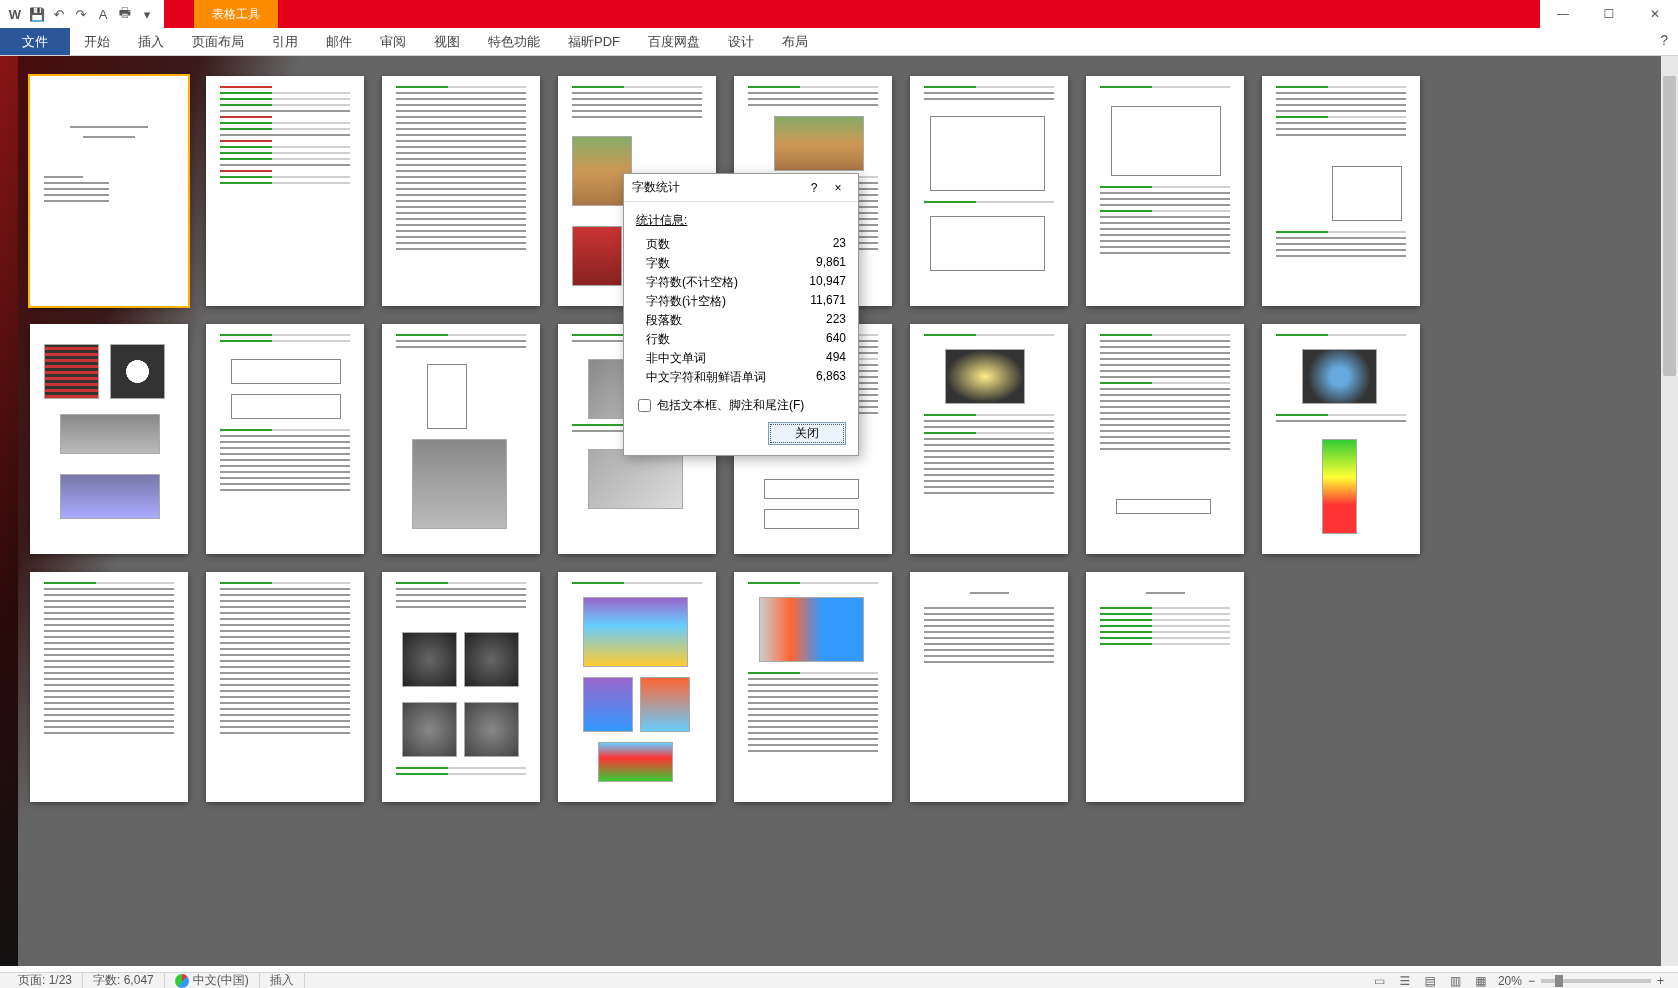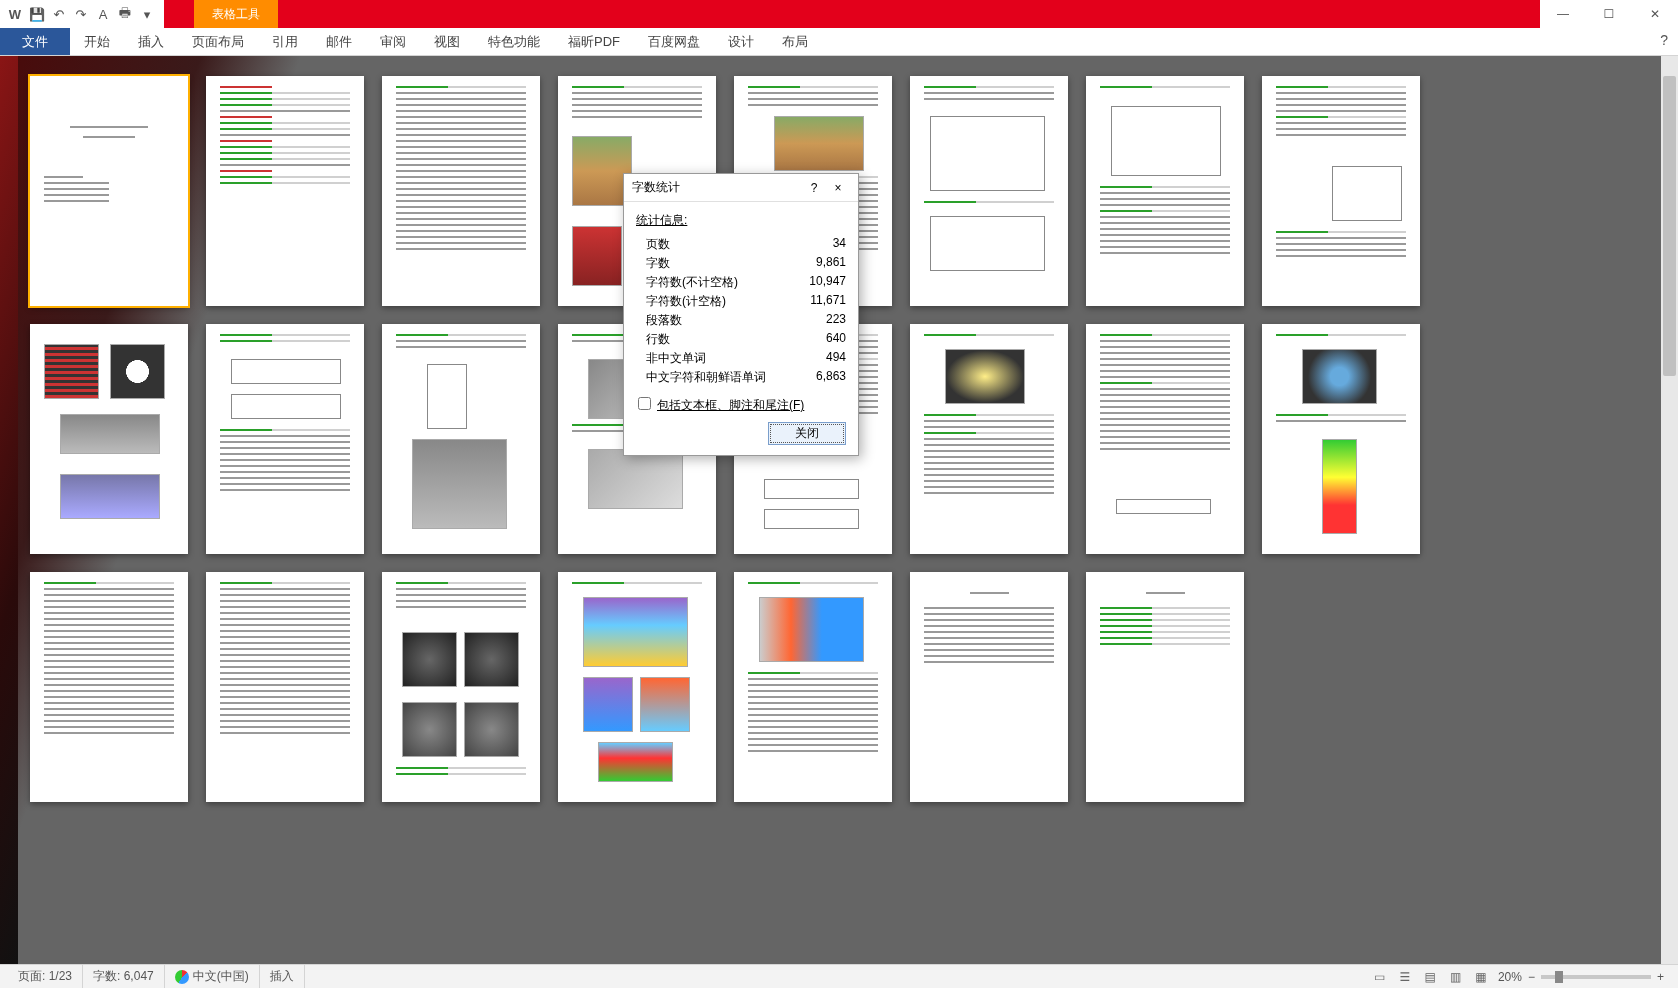--- a/index.html
+++ b/index.html
@@ -43,27 +43,27 @@
 
 
 .dialog { position: absolute; left: 623px; top: 173px; width: 236px; background: #fff; border: 1px solid #999; box-shadow: 3px 3px 12px rgba(0,0,0,.3); font-size: 12px; }
 .dialog .dlg-title { height: 28px; display: flex; align-items: center; padding: 0 8px; font-size: 12px; border-bottom: 1px solid #e0e0e0; }
 .dialog .dlg-title .t { flex: 1; }
 .dialog .dlg-title .q, .dialog .dlg-title .x { width: 24px; text-align: center; cursor: pointer; }
 .dialog .dlg-body { padding: 6px 12px 10px; }
 .dialog .info-label { margin: 4px 0 6px; text-decoration: underline; }
 .dialog .row { display: flex; justify-content: space-between; padding: 1px 0 1px 10px; }
 .dialog .row .v { text-align: right; min-width: 60px; }
-.dialog .chk { margin-top: 10px; display: flex; gap: 6px; padding-left: 2px; text-decoration: underline; }
+.dialog .chk { margin-top: 10px; display: flex; align-items: center; gap: 6px; padding-left: 2px; }
 .dialog .chk input { width:13px; height:13px; }
 .dialog .btns { text-align: right; margin-top: 8px; }
 .dialog .btns button { padding: 2px 26px; font-size: 12px; border: 1px solid #7a9ecb; background: #eaf2fb; cursor: pointer; outline: 1px dotted #555; outline-offset: -3px; }
 
 
-.statusbar { position: absolute; bottom: 0; left: 0; right: 0; height: 24px; background: #f3f3f3; border-top: 1px solid #d4d4d4; display: flex; align-items: center; font-size: 12px; color: #555; padding: 0 8px; }
+.statusbar { position: absolute; bottom: 0; left: 0; right: 0; height: 16px; background: #f3f3f3; border-top: 1px solid #d4d4d4; display: flex; align-items: center; font-size: 12px; color: #555; padding: 0 8px; }
 .statusbar .sb-item { padding: 0 10px; border-right: 1px solid #d4d4d4; height: 100%; display: flex; align-items: center; gap: 4px; }
 .statusbar .sb-spacer { flex: 1; }
 .statusbar .view-icons span { display:inline-flex; width:22px; height:18px; align-items:center; justify-content:center; color:#666; }
 .statusbar .zoom { display:flex; align-items:center; gap:6px; padding:0 6px; }
 .statusbar .zoom .track { width:110px; height:4px; background:#c8c8c8; position:relative; }
 .statusbar .zoom .track .knob { position:absolute; left:14px; top:-4px; width:8px; height:12px; background:#888; }
 .lang-icon { width:14px; height:14px; border-radius:50%; background: conic-gradient(#e33 0 45deg,#39f 45deg 210deg,#3c3 210deg 360deg); display:inline-block; }
 </style>
 </head>
 <body>
@@ -537,21 +537,21 @@
 <div class="dialog">
   <div class="dlg-title">
     <span class="t">字数统计</span>
     <span class="q">?</span>
     <span class="x">×</span>
   </div>
   <div class="dlg-body">
     <div class="info-label">统计信息:</div>
     <div class="row">
         <span>页数</span>
-        <span class="v">34</span>
+        <span class="v">23</span>
       </div>
     <div class="row">
         <span>字数</span>
         <span class="v">9,861</span>
       </div>
     <div class="row">
         <span>字符数(不计空格)</span>
         <span class="v">10,947</span>
       </div>
     <div class="row">

